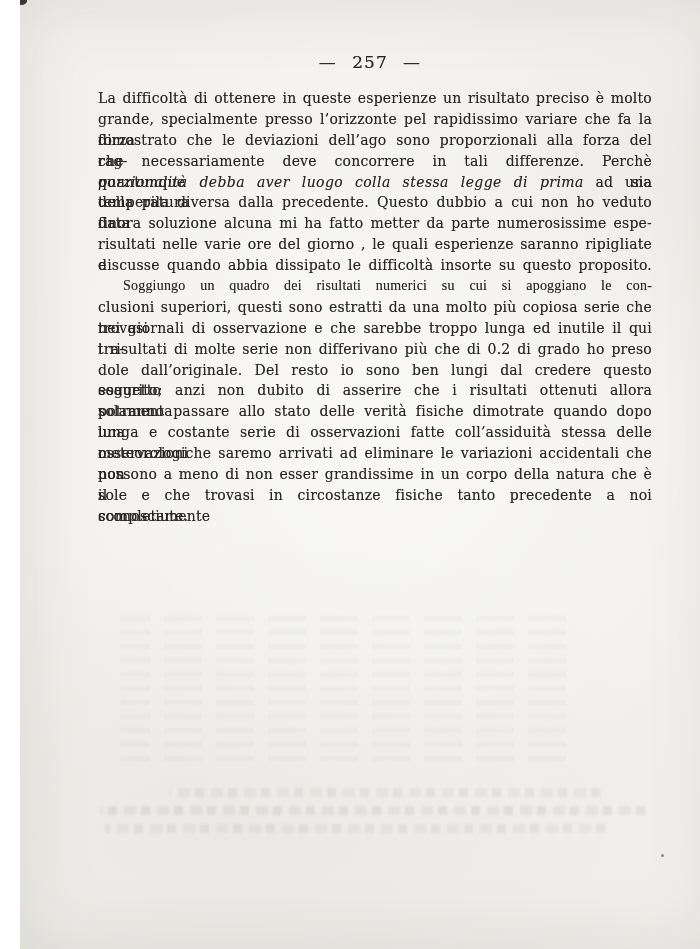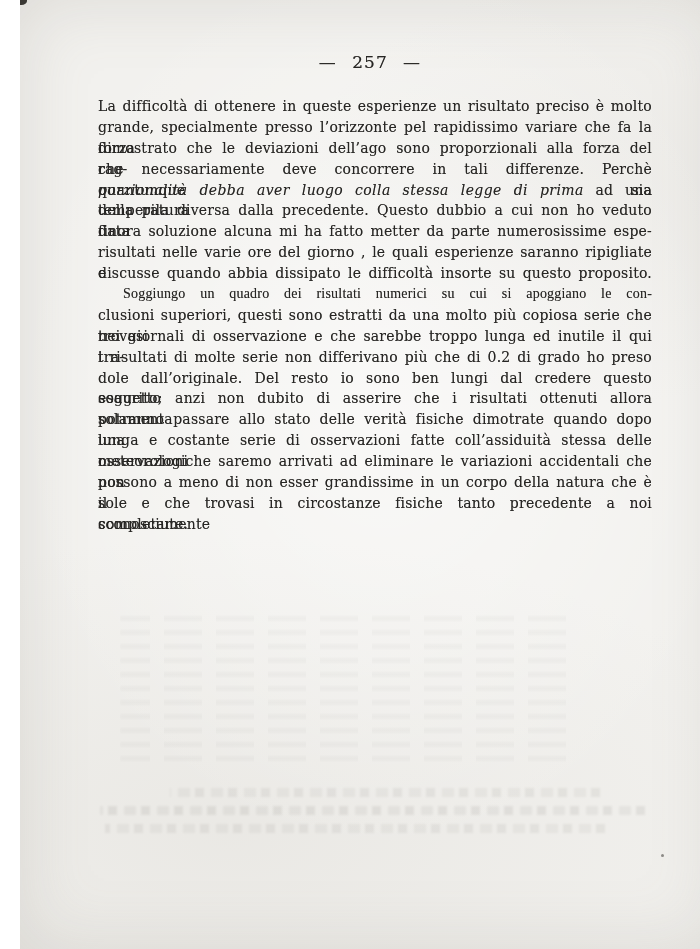--- a/index.html
+++ b/index.html
@@ -30,21 +30,21 @@
     top:52px;left:0;width:700px;
     text-align:center;
     font-size:17px;
     color:var(--ink);
     letter-spacing:1px;
     word-spacing:9px;
     text-shadow:0 0 0.5px rgba(30,28,25,0.5);
   }
   .text-block{
     position:absolute;
-    left:78px;top:96px;width:554px;
+    left:78px;top:88px;width:554px;
     color:var(--ink);
     font-size:14px;
     line-height:20.9px;
     letter-spacing:0.2px;
     word-spacing:1.5px;
     text-shadow:0 0 0.5px rgba(30,28,25,0.45);
   }
   .line{
     text-align:justify;
     text-align-last:justify;

